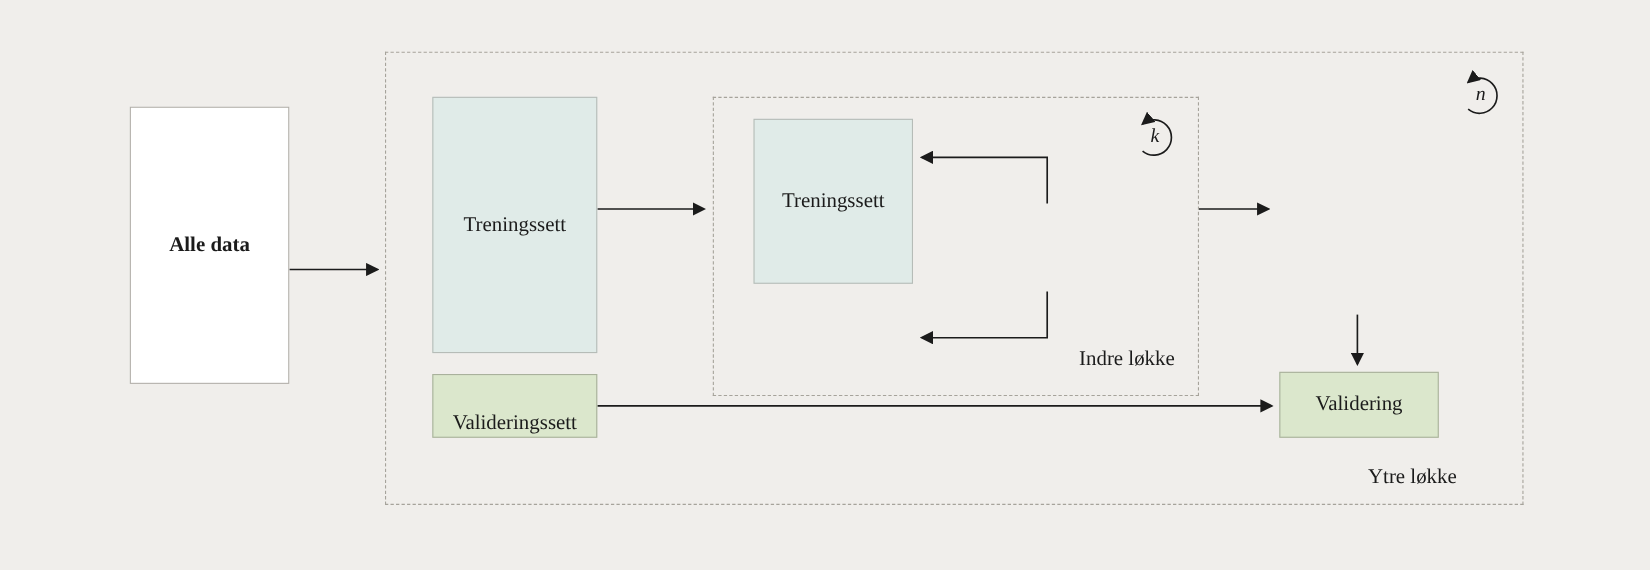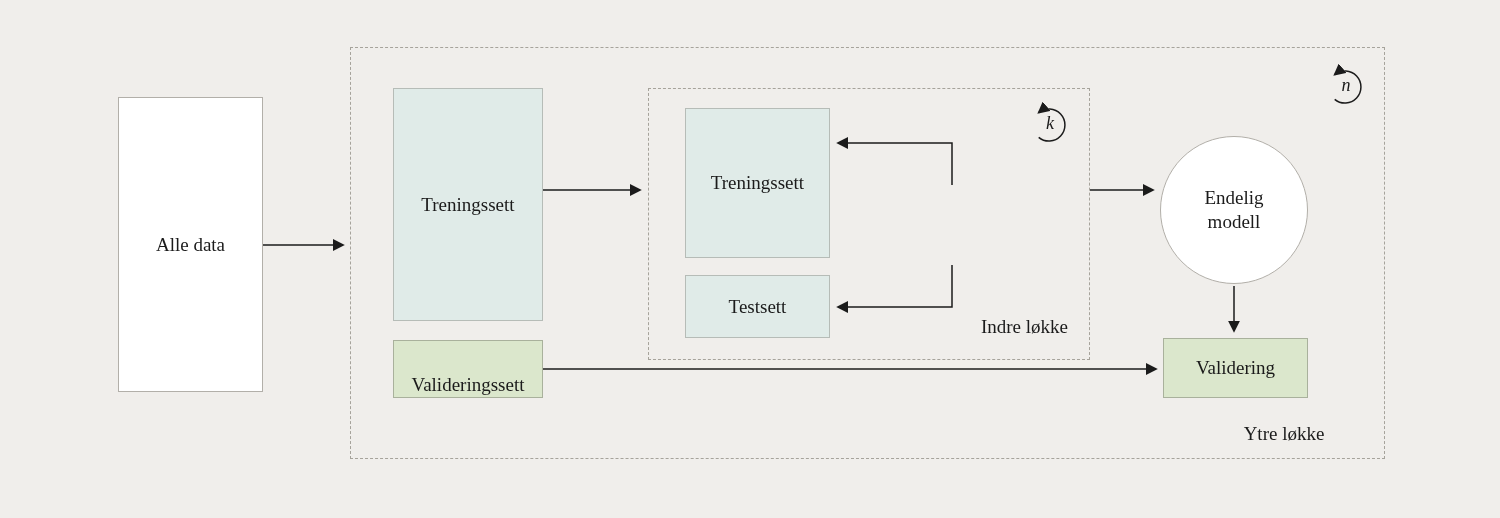--- a/index.html
+++ b/index.html
@@ -36,21 +36,21 @@
     white-space: nowrap;
   }
   .loop-symbol {
     position: absolute;
     font-style: italic;
     font-size: 18px;
     width: 24px;
     text-align: center;
   }
   
-  #all-data        { left:118px; top:97px;  width:145px; height:295px; background:#ffffff;             border:1px solid #b2afa9; }
+  #all-data        { left:118px; top:97px;  width:145px; height:252px; background:#ffffff;             border:1px solid #b2afa9;font-weight:bold; }
   #outer-box       { left:350px; top:47px;  width:1035px; height:412px; }
   #training-outer  { left:393px; top:88px;  width:150px; height:233px; background:var(--teal,#e0ebe8);  border:1px solid #b6bcb7; }
   #validation-set  { left:393px; top:340px; width:150px; height:58px;  background:var(--green,#dbe7cc); border:1px solid #a9b19c;justify-content:flex-end; }
   #inner-box       { left:648px; top:88px;  width:442px; height:272px; }
   #training-inner  { left:685px; top:108px; width:145px; height:150px; background:var(--teal,#e0ebe8);  border:1px solid #b6bcb7; }
   #test-set        { left:685px; top:275px; width:145px; height:63px;  background:var(--teal,#e0ebe8);  border:1px solid #b6bcb7; }
   #model-opt       { left:870px; top:185px; width:165px; height:80px;  border:1.5px dashed #a6a39b; }
   #final-model     { left:1160px; top:136px; width:148px; height:148px; background:#ffffff; border:1px solid #b2afa9; border-radius:50%; }
   #validation      { left:1163px; top:338px; width:145px; height:60px; background:var(--green,#dbe7cc); border:1px solid #a9b19c; }
   
@@ -108,25 +108,18 @@
     <span>Valideringssett</span>
   </div>
 
   <div class="dashed-region" id="inner-box"></div>
   <div class="label" id="inner-loop-label">Indre løkke</div>
   <div class="loop-symbol" id="k-symbol">k</div>
 
   <div class="box" id="training-inner">
     <span>Treningssett</span>
   </div>
-  <div class="box" id="test-set">
-    <span>Testsett</span>
-  </div>
 
-  <div class="box" id="final-model">
-    <span>Endelig</span>
-    <span>modell</span>
-  </div>
   <div class="box" id="validation">
     <span>Validering</span>
   </div>
 
 </div>
 
 </body></html>

